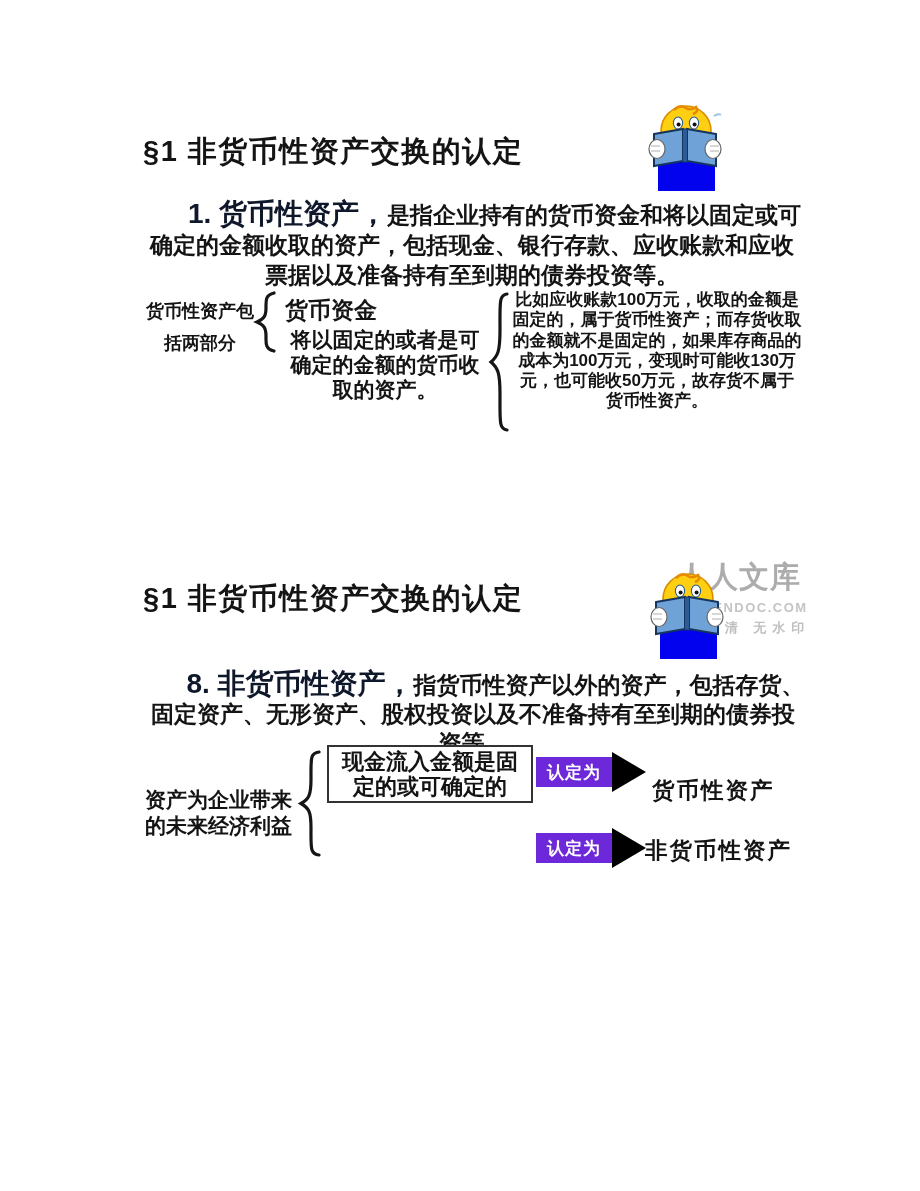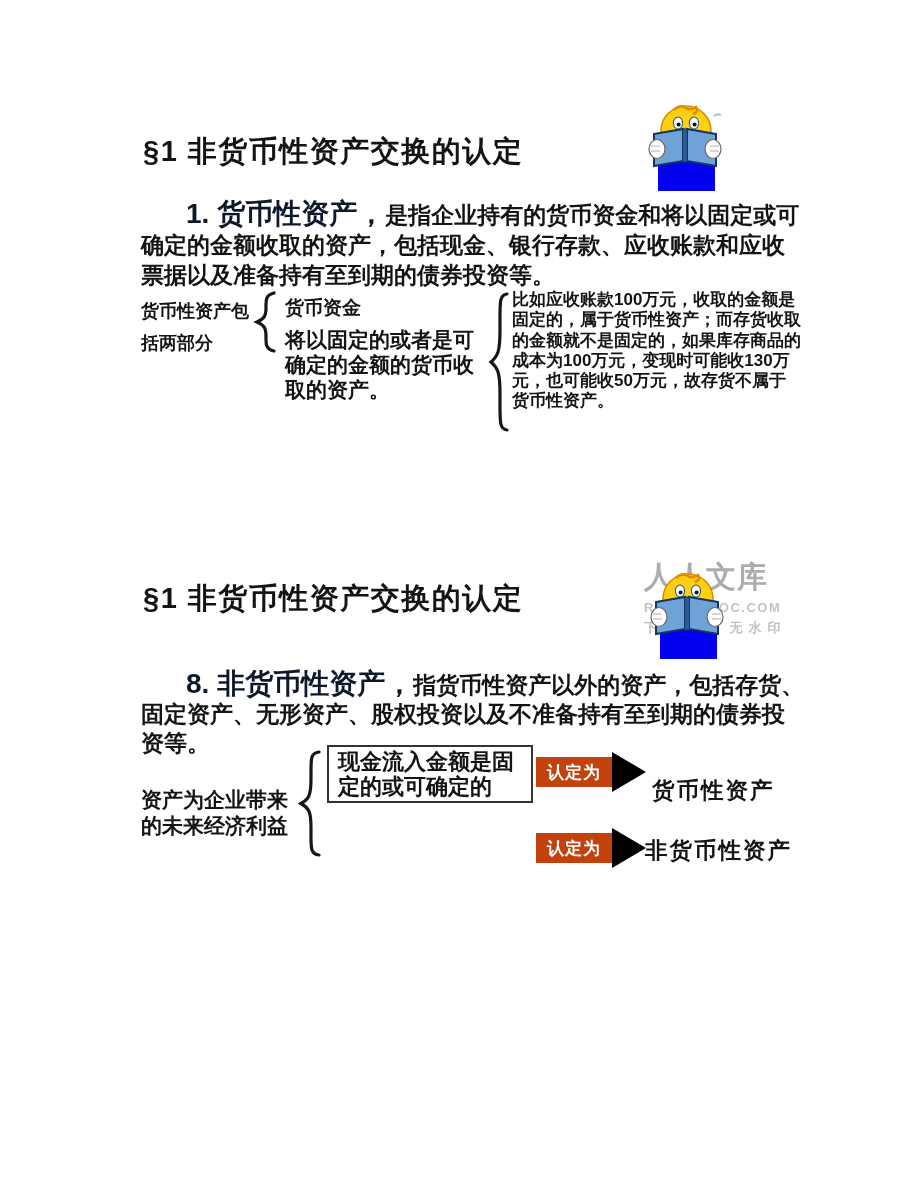--- a/index.html
+++ b/index.html
@@ -1,33 +1,34 @@
 <!DOCTYPE html>
 <html><head>
 <meta charset="utf-8">
 <style>
   html,body { margin:0; padding:0; background:#fff; }
   .page {
     position:relative; width:920px; height:1020px; background:#ffffff;
     font-family:"Liberation Sans","DejaVu Sans",sans-serif; color:#141414;
     overflow:hidden;
+    text-align:center;
   }
   .abs { position:absolute; }
 
   .heading { font-size:29px; font-weight:bold; letter-spacing:1.5px; white-space:nowrap; }
 
   .para { font-weight:bold; margin:0; }
   .para1 { left:141px; top:199px; width:662px; font-size:23px; line-height:30px; text-indent:45px; }
   .para3 { left:141px; top:669px; width:664px; font-size:23px; line-height:29px; text-indent:45px; }
   .lead  { font-size:28px; color:#0f172a; }
 
   .para2 { left:141px; top:449px; width:668px; font-size:21px; line-height:27px; text-indent:41px; font-weight:bold; margin:0; }
 
   .brace-label { left:141px; top:295px; width:118px; font-size:18px; line-height:32px; font-weight:bold; }
-  .brace-item1 { left:285px; top:295px; font-size:19px; font-weight:bold; white-space:nowrap; }
+  .brace-item1 { left:285px; top:295px; font-size:23px; font-weight:bold; white-space:nowrap; }
   .brace-item2 { left:285px; top:327px; width:200px; font-size:21px; line-height:25px; font-weight:bold; }
   .brace-note  { left:512px; top:290px; width:290px; font-size:17px; line-height:20.3px; font-weight:bold; }
 
   .watermark { left:644px; top:557px; width:190px; z-index:1; font-weight:bold; }
   .wm-brand   { font-size:30px; color:#ACACAC; font-family:"Liberation Serif","DejaVu Serif",serif; letter-spacing:1px; }
   .wm-domain  { font-size:13px; color:#C4C4C4; letter-spacing:1.5px; margin-top:2px; font-family:"Liberation Sans",sans-serif; }
   .wm-tagline { font-size:13px; color:#BFBFBF; letter-spacing:6px; margin-top:4px; }
 
   .mascot { z-index:2; }
 
@@ -36,21 +37,21 @@
     width:184px; padding:2px 9px; border:2.5px solid #333; background:#fff;
     font-size:22px; line-height:25px; font-weight:bold;
   }
   .box1 { left:327px; top:745px; }
   .box2 { left:327px; top:821px; }
 
   .arrow { display:flex; align-items:center; height:40px; }
   .arrow1 { left:536px; top:752px; }
   .arrow2 { left:536px; top:828px; }
   .arrow-shaft {
-    width:76px; height:30px; background:#c2410c; color:#fff;
+    width:76px; height:30px; background:#6d28d9; color:#fff;
     display:flex; align-items:center; justify-content:center;
     font-size:17px; font-weight:bold; letter-spacing:1px;
   }
   .arrow-head { width:0; height:0; border-top:20px solid transparent; border-bottom:20px solid transparent; border-left:34px solid #000; }
 
   .result { font-size:22.5px; font-weight:bold; white-space:nowrap; letter-spacing:2px; }
   .result1 { left:652px; top:759px;margin-top:16px; }
   .result2 { left:645px; top:835px; }
 
   .brace-svg path { fill:none; stroke:#161616; stroke-width:3.2; stroke-linecap:round; }

